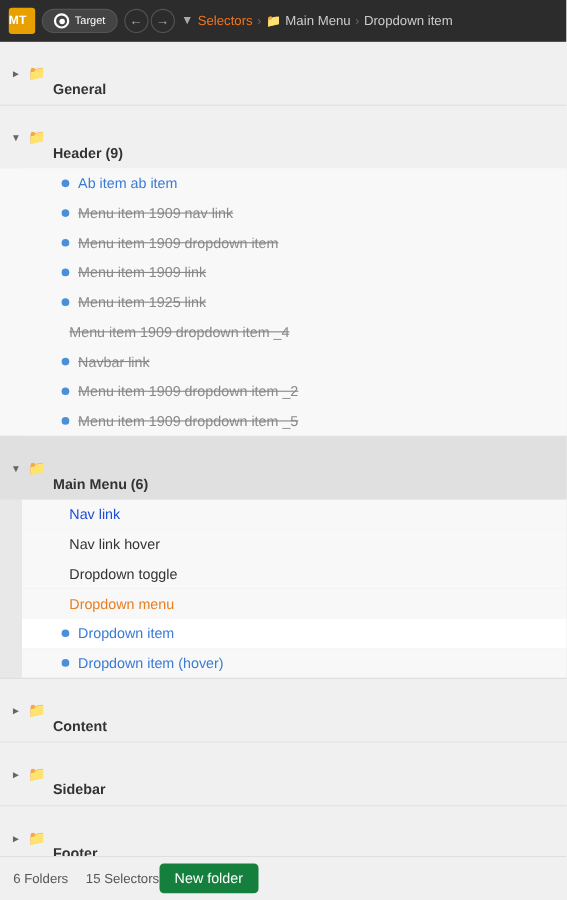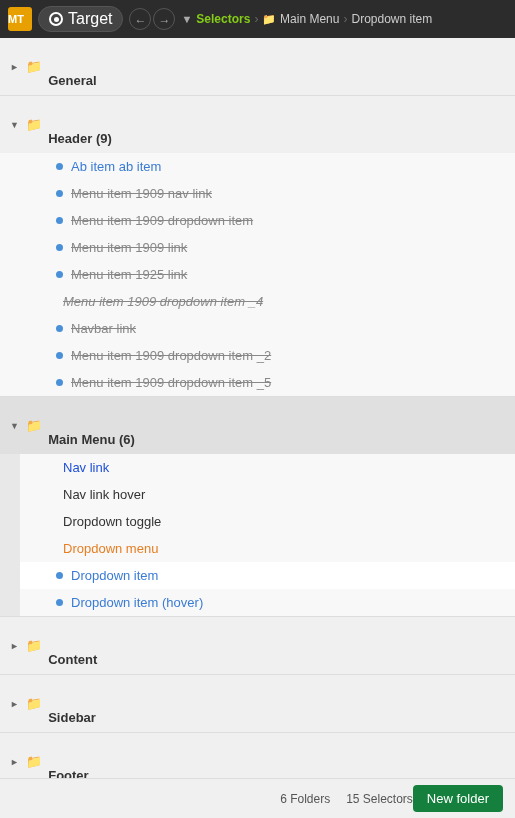--- a/index.html
+++ b/index.html
@@ -38,21 +38,21 @@
     }
     .target-btn {
       display: flex;
       align-items: center;
       gap: 5px;
       background: #444;
       border: 1px solid #555;
       border-radius: 14px;
       padding: 3px 10px;
       color: white;
-      font-size: 16px;
+      font-size: 10px;
       cursor: pointer;
     }
     .target-circle {
       width: 14px;
       height: 14px;
       border-radius: 50%;
       border: 2px solid #fff;
       display: flex;
       align-items: center;
       justify-content: center;
@@ -86,22 +86,21 @@
       gap: 4px;
       color: #ccc;
       font-size: 12px;
       flex: 1;
     }
     .breadcrumb-folder-icon {
       color: #888;
       font-size: 11px;
     }
     .breadcrumb-selectors {
-      color: #84cc16;
-      font-weight: bold;
+      color: #f97316;
     }
     .breadcrumb-arrow {
       color: #666;
     }
 
     
     .main-content {
       flex: 1;
       background: #f0f0f0;
       overflow-y: auto;
@@ -176,21 +175,20 @@
     .selector-label.strikethrough {
       text-decoration: line-through;
       color: #888;
     }
     .selector-label.orange {
       color: #e67e22;
     }
     .selector-label.nodot {
       color: #888;
       text-decoration: line-through;
-      font-style: italic;
     }
     .selector-item.no-dot {
       padding-left: 43px;
     }
 
     
     .main-menu-section {
       background: #e8e8e8;
     }
     .main-menu-items .selector-item {
@@ -200,21 +198,21 @@
       background: #ffffff;
     }
 
     
     .bottombar {
       height: 40px;
       background: #f0f0f0;
       border-top: 1px solid #ddd;
       display: flex;
       align-items: center;
-      justify-content: flex-end;
+      justify-content: flex-start;
       padding: 0 12px;
       flex-shrink: 0;
     }
     .bottom-info {
       font-size: 12px;
       color: #555;
       display: flex;
       gap: 16px;
     }
     .new-folder-btn {

